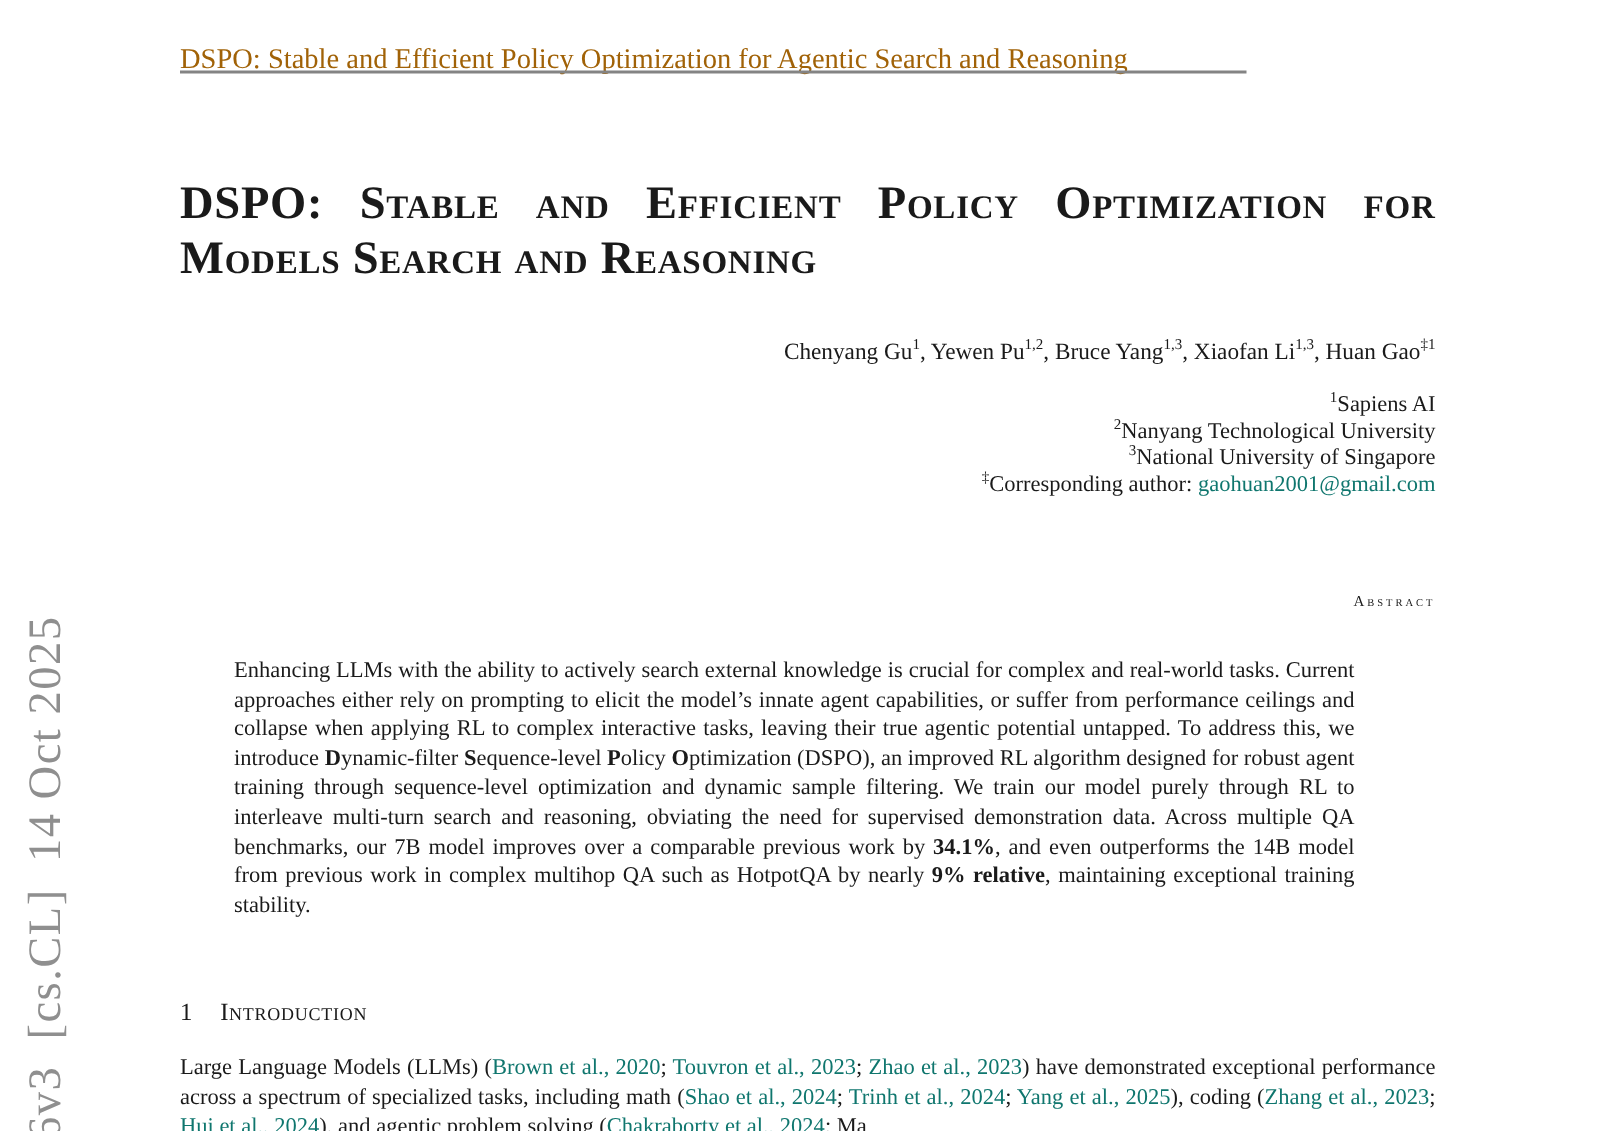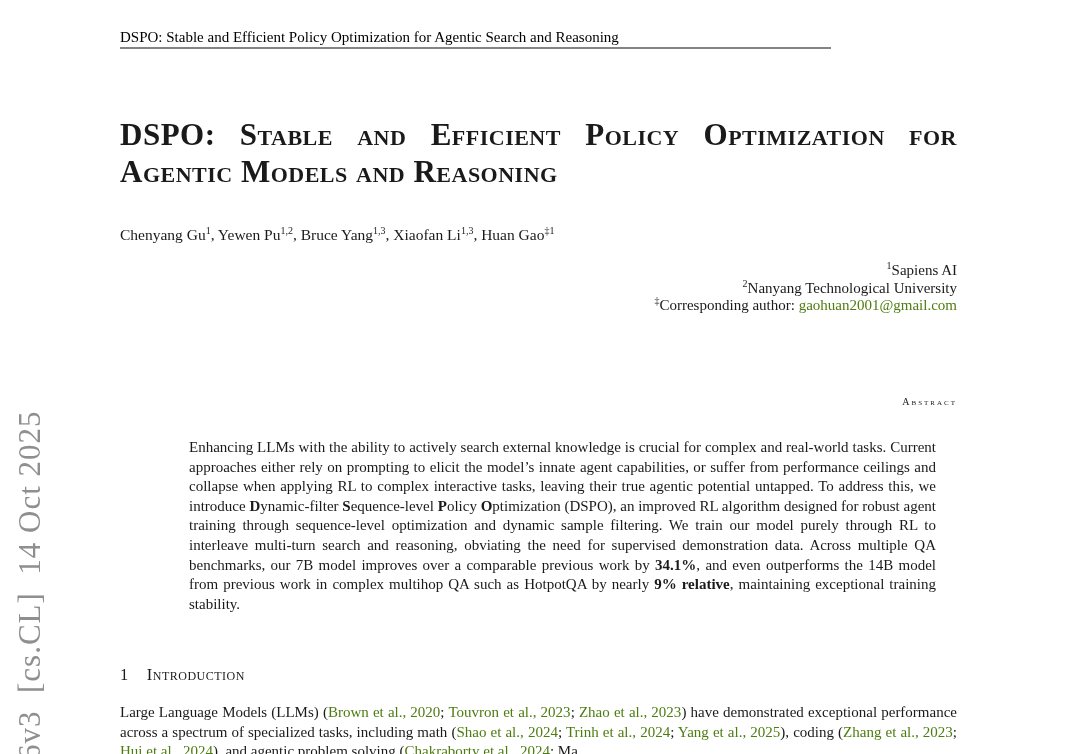--- a/index.html
+++ b/index.html
@@ -13,93 +13,94 @@
   
   .watermark{
     position:absolute;left:12px;top:760px;
     transform:rotate(-90deg);transform-origin:0 0;
     font-size:31px;color:#8f8f8f;white-space:pre;letter-spacing:1px;
   }
 
   
   .running-head{
     position:absolute;left:120px;top:29px;width:837px;
-    font-size:15px;color:#000000;
+    font-size:19px;color:#a16207;
   }
   .headrule{
     position:absolute;left:120px;top:47px;width:711px;height:2px;
     background:#848484;
   }
 
   
   .title-block{position:absolute;left:120px;top:116px;width:837px;}
   .title-line{
     font-variant:small-caps;font-weight:bold;font-size:31px;line-height:37px;
     letter-spacing:0.5px;
   }
   .title-line.justified{text-align:justify;text-align-last:justify;}
 
   
   .authors{
-    position:absolute;left:120px;top:226px;width:837px;text-align:left;
+    position:absolute;left:120px;top:226px;width:837px;text-align:right;
     font-size:15.5px;
   }
   .authors sup{font-size:10px;line-height:0;}
   .affils{
     position:absolute;left:120px;top:262px;width:837px;text-align:right;
     font-size:15px;line-height:17.5px;
   }
   .affils sup{font-size:10px;line-height:0;}
 
   
   .abstract-heading{
     position:absolute;left:120px;top:396px;width:837px;text-align:right;
     font-variant:small-caps;font-size:10px;letter-spacing:2px;
   }
   .abstract-body{
-    position:absolute;left:189px;top:438px;width:747px;
+    position:absolute;left:156px;top:438px;width:747px;
     font-size:15px;line-height:19.6px;text-align:justify;
   }
 
   
   .section-heading{
     position:absolute;left:120px;top:665px;
     font-variant:small-caps;font-size:16.5px;letter-spacing:0.5px;
   }
   .section-heading .sec-title{margin-left:18px;margin-top:32px;}
 
   
   .intro-body{
     position:absolute;left:120px;top:703px;width:837px;
     font-size:15px;line-height:19.5px;text-align:justify;
   }
 
   .b{font-weight:bold;}
-  .link{color:#4d7c0f;text-decoration:none;cursor:pointer;}
+  .link{color:#0f766e;text-decoration:none;cursor:pointer;}
 </style>
 </head>
 <body>
 
 <div class="page">
 
   <div class="watermark">6v3  [cs.CL]  14 Oct 2025</div>
 
   <div class="running-head">DSPO: Stable and Efficient Policy Optimization for Agentic Search and Reasoning</div>
   <div class="headrule"></div>
 
   <div class="title-block">
     <div class="title-line justified">DSPO: Stable and Efficient Policy Optimization for</div>
-    <div class="title-line">Agentic Models and Reasoning</div>
+    <div class="title-line">Models Search and Reasoning</div>
   </div>
 
   <div class="authors"><span>Chenyang Gu</span><sup>1</sup><span>, </span><span>Yewen Pu</span><sup>1,2</sup><span>, </span><span>Bruce Yang</span><sup>1,3</sup><span>, </span><span>Xiaofan Li</span><sup>1,3</sup><span>, </span><span>Huan Gao</span><sup>‡1</sup></div>
 
   <div class="affils">
     <div><sup>1</sup><span>Sapiens AI</span></div>
     <div><sup>2</sup><span>Nanyang Technological University</span></div>
+    <div><sup>3</sup><span>National University of Singapore</span></div>
     <div><sup>‡</sup><span>Corresponding author: </span><a class="link">gaohuan2001@gmail.com</a></div>
   </div>
 
   <div class="abstract-heading">Abstract</div>
   <div class="abstract-body"><span>Enhancing LLMs with the ability to actively search external knowledge is crucial for complex and real-world tasks. Current approaches either rely on prompting to elicit the model’s innate agent capabilities, or suffer from performance ceilings and collapse when applying RL to complex interactive tasks, leaving their true agentic potential untapped. To address this, we introduce </span><span class="b">D</span><span>ynamic-filter </span><span class="b">S</span><span>equence-level </span><span class="b">P</span><span>olicy </span><span class="b">O</span><span>ptimization (DSPO), an improved RL algorithm designed for robust agent training through sequence-level optimization and dynamic sample filtering. We train our model purely through RL to interleave multi-turn search and reasoning, obviating the need for supervised demonstration data. Across multiple QA benchmarks, our 7B model improves over a comparable previous work by </span><span class="b">34.1%</span><span>, and even outperforms the 14B model from previous work in complex multihop QA such as HotpotQA by nearly </span><span class="b">9% relative</span><span>, maintaining exceptional training stability.</span></div>
 
   <div class="section-heading">
     <span class="sec-num">1</span><span class="sec-title">Introduction</span>
   </div>
 

